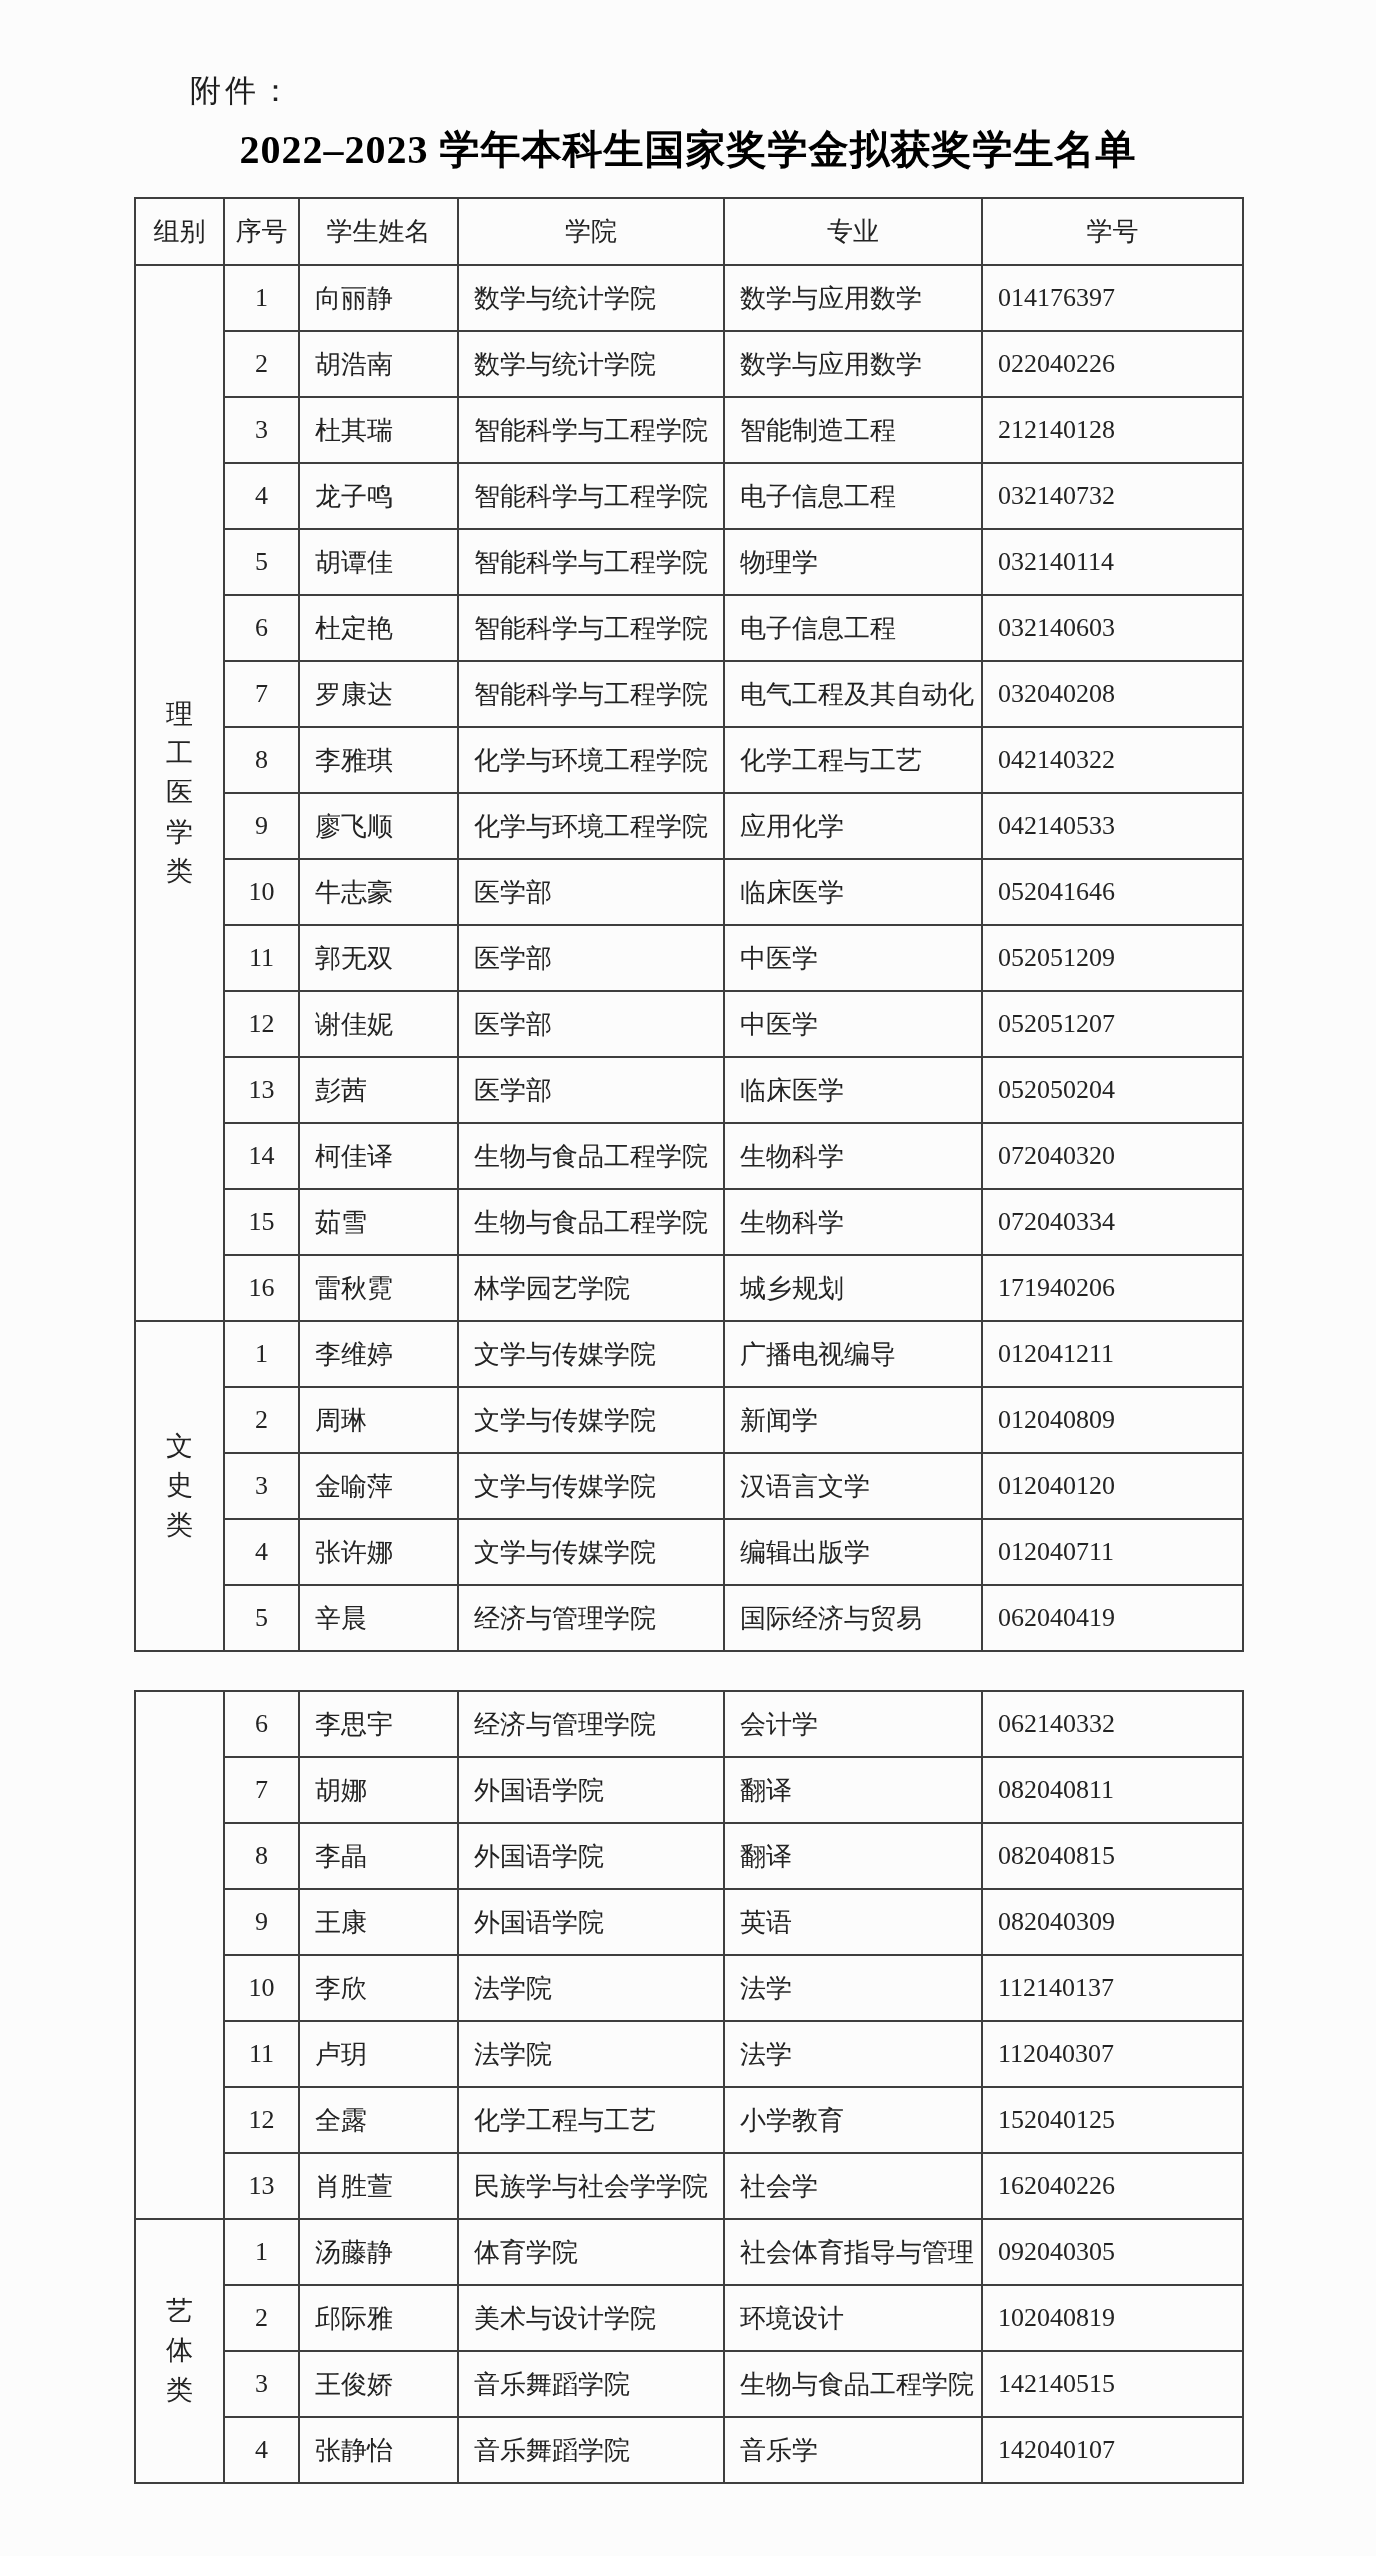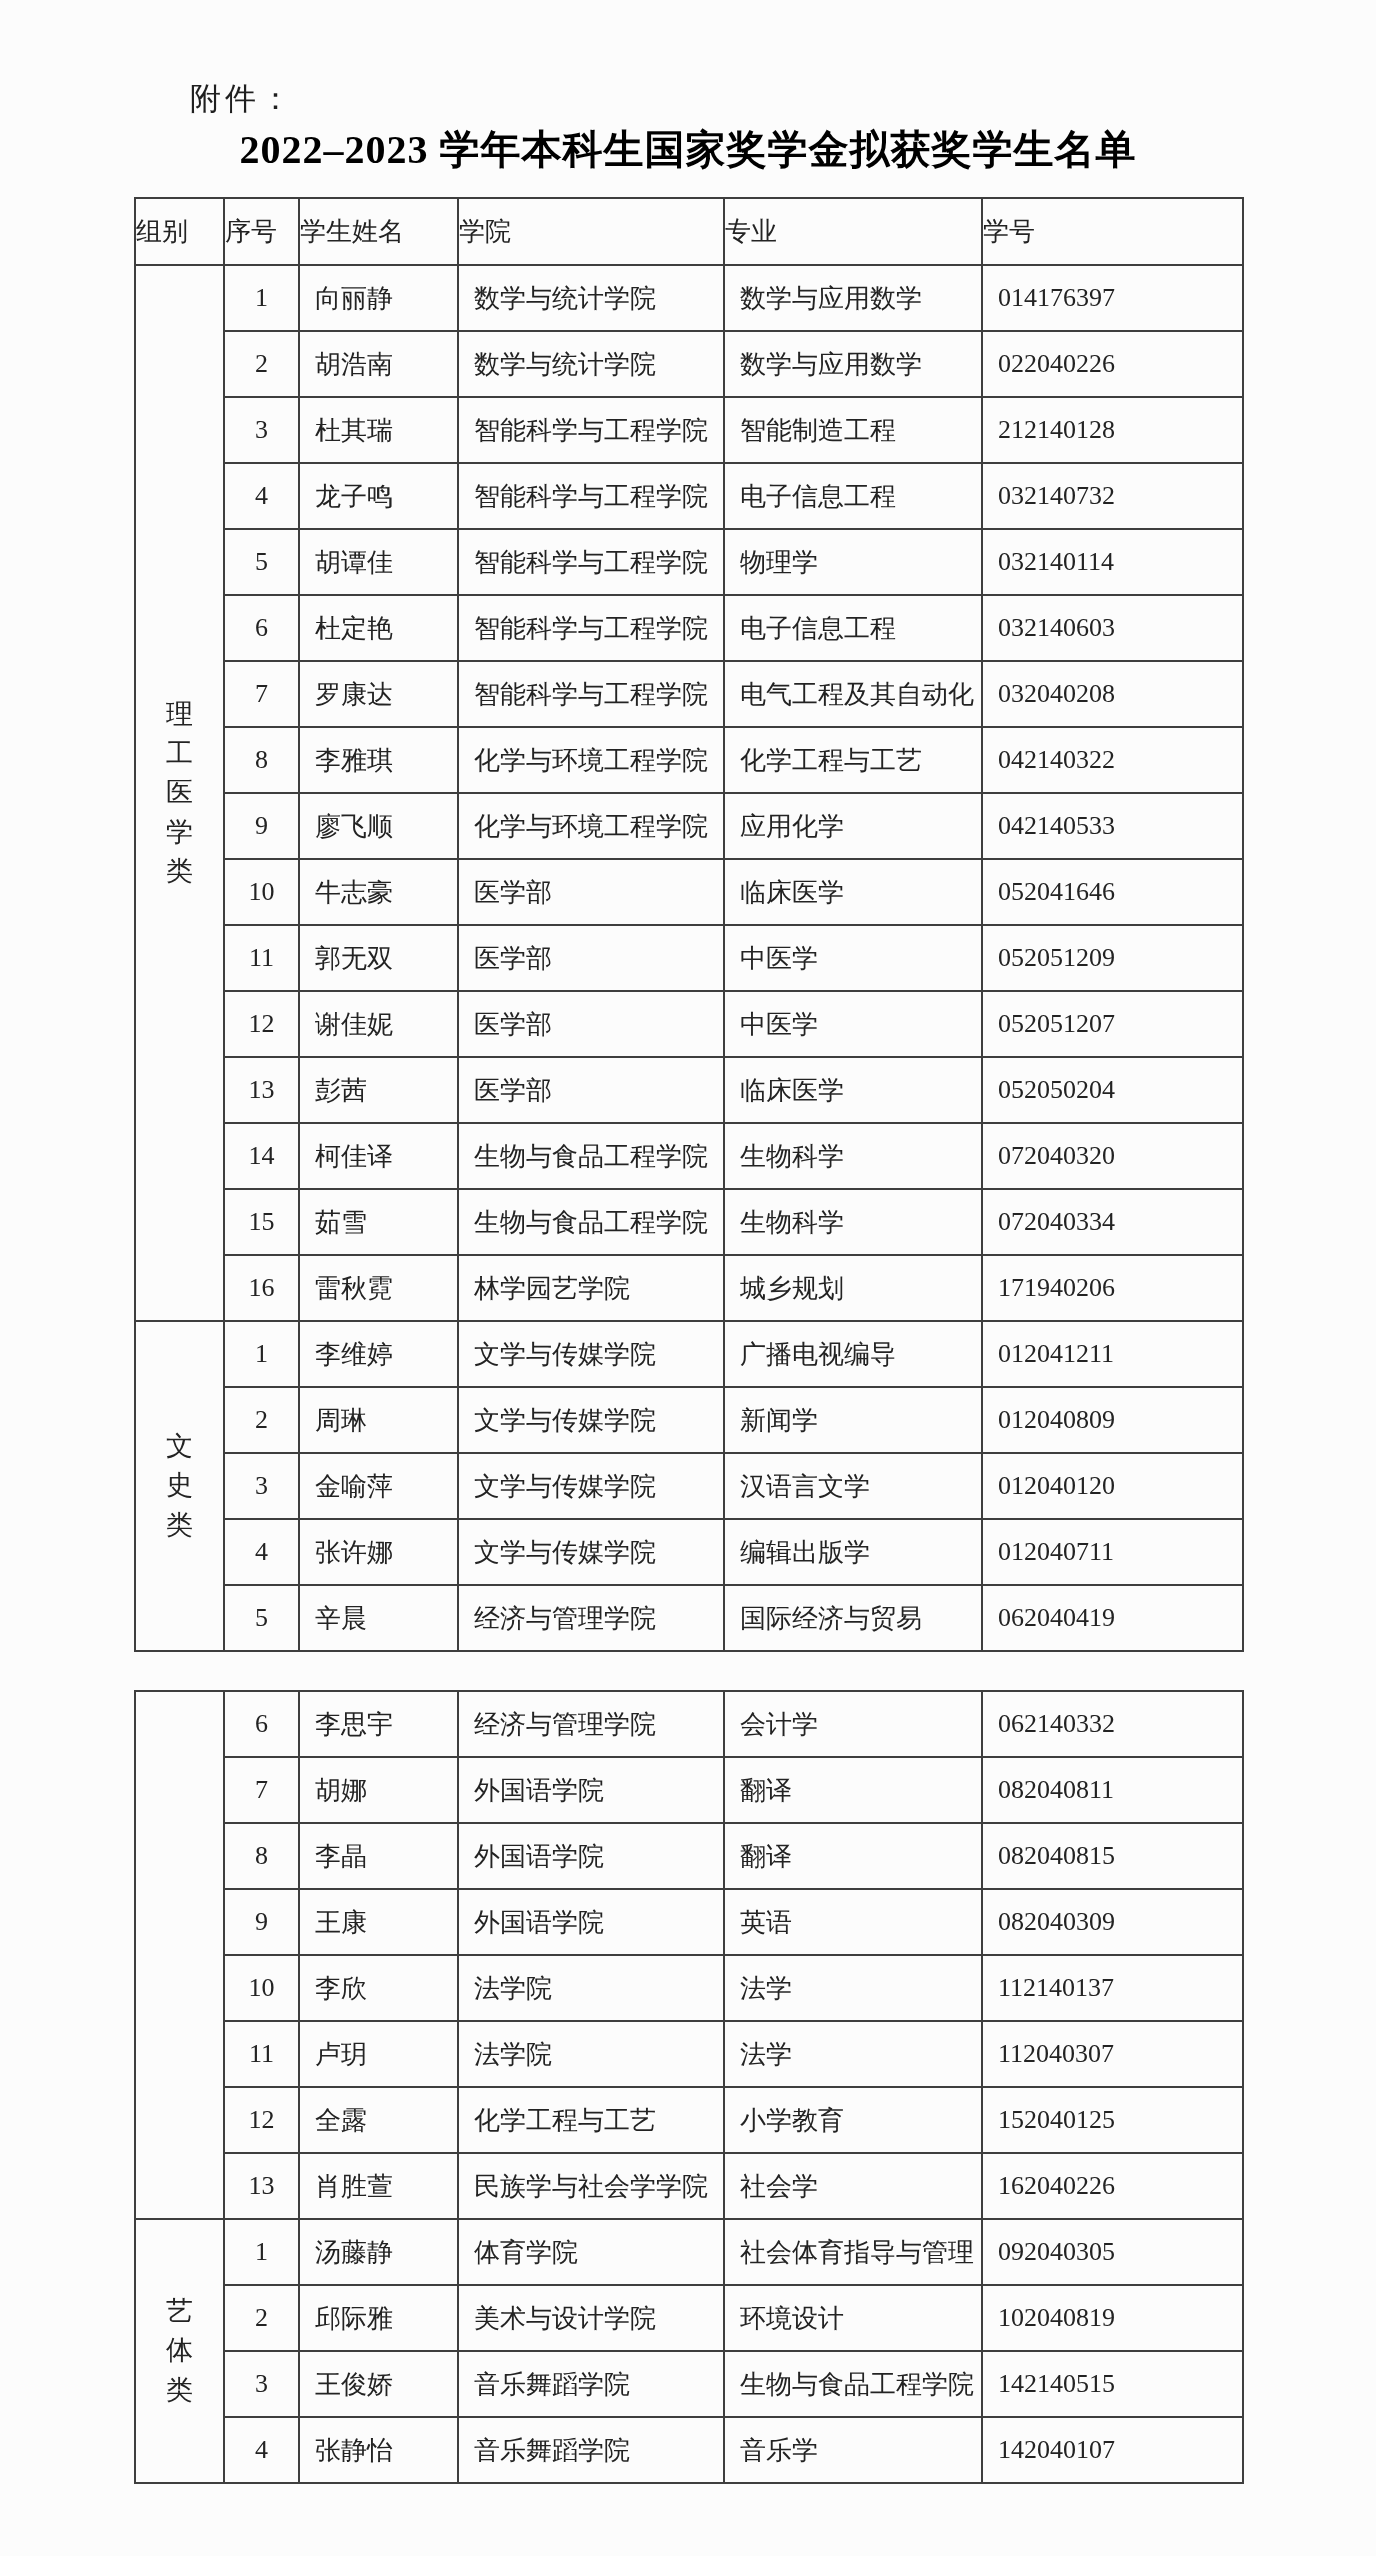--- a/index.html
+++ b/index.html
@@ -8,21 +8,21 @@
     position: relative;
     width: 1376px;
     height: 2556px;
     font-family: "Liberation Serif", "DejaVu Serif", serif;
     color: #1f1f1f;
     overflow: hidden;
   }
   .attachment {
     position: absolute;
     left: 190px;
-    top: 78px;
+    top: 70px;
     font-size: 31px;
     letter-spacing: 4px;
   }
   .page-title {
     position: absolute;
     left: 134px;
     top: 122px;
     width: 1108px;
     text-align: center;
     font-size: 40px;
@@ -44,21 +44,21 @@
   .data-table th, .data-table td {
     border: 2px solid #3e3e3e;
     font-size: 26px;
     font-weight: normal;
     vertical-align: middle;
     overflow: hidden;
     color: #232323;
   }
   .data-table thead tr { height: 67px; }
   .data-table tbody tr { height: 66px; }
-  .data-table th { text-align: left; }
+  .data-table th { text-align: center; }
   col.col-group   { width: 89px; }
   col.col-seq     { width: 75px; }
   col.col-name    { width: 159px; }
   col.col-college { width: 266px; }
   col.col-major   { width: 258px; }
   col.col-id      { width: 261px; }
   td.seq-cell { text-align: center; }
   td.name-cell, td.college-cell, td.major-cell, td.student-id-cell {
     text-align: left;
     padding-left: 15px;

